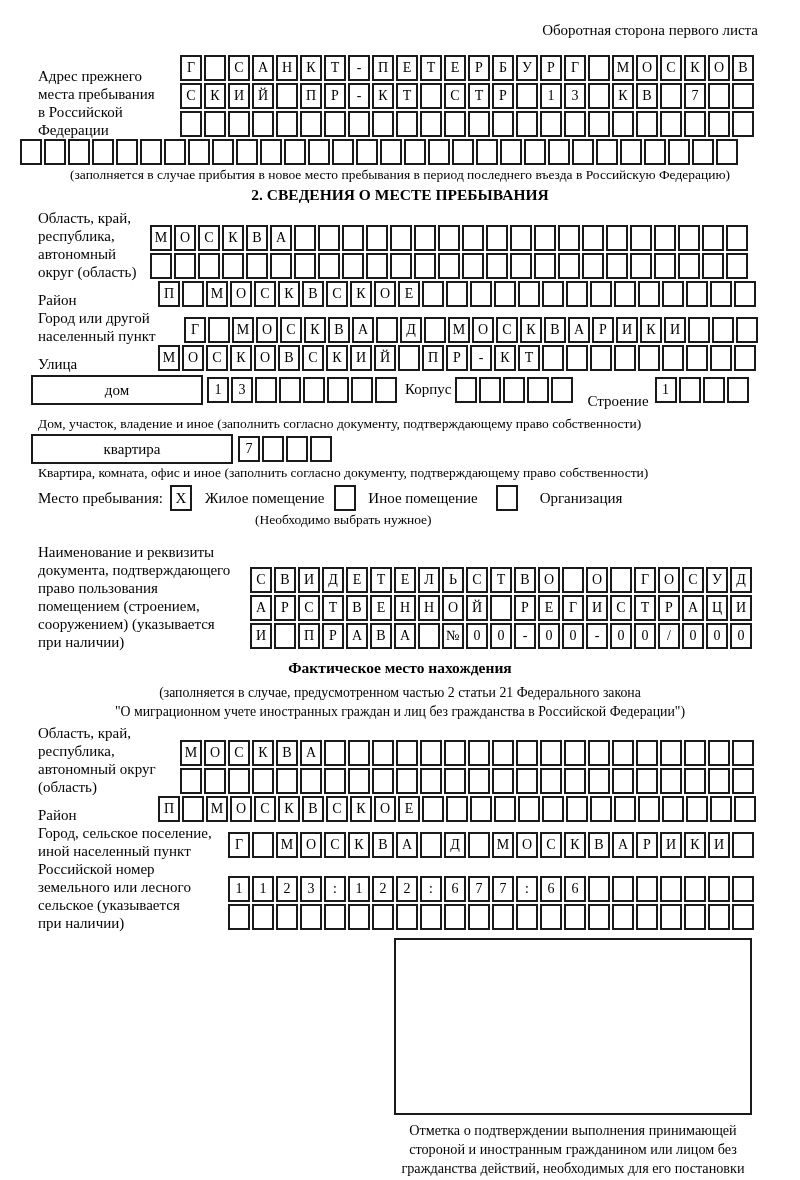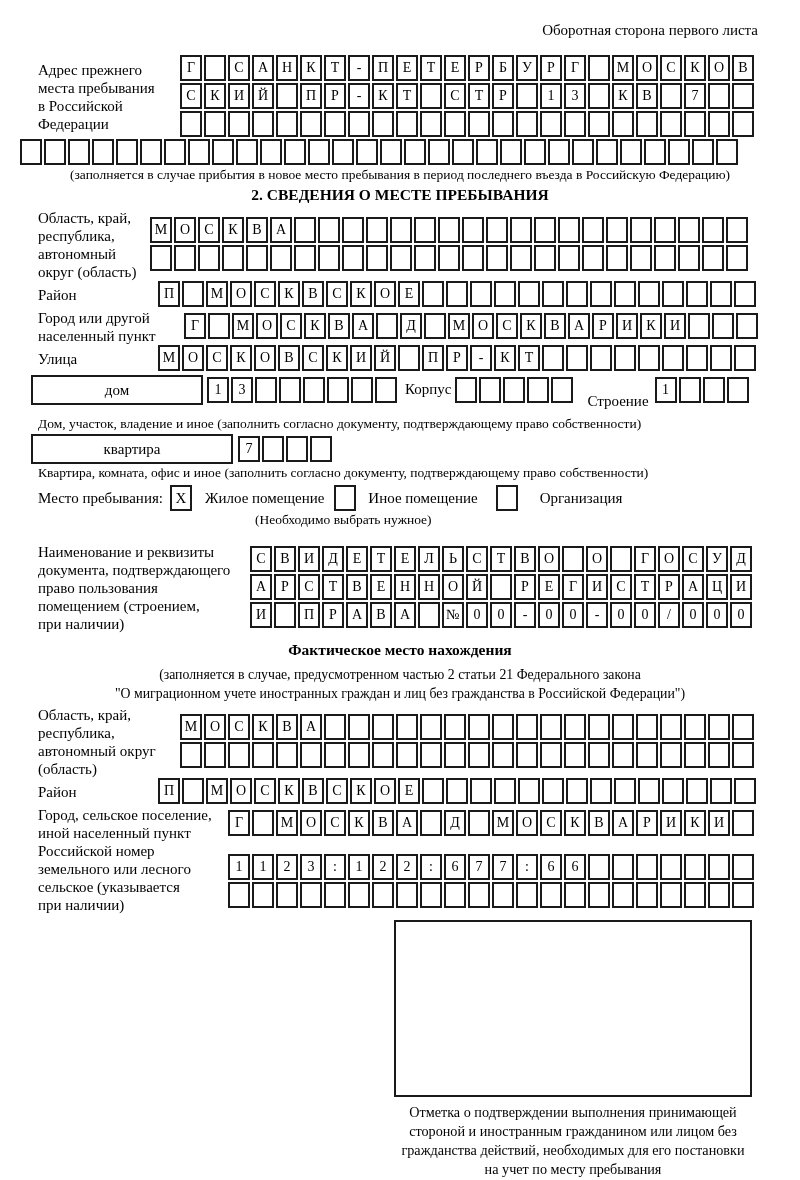--- a/index.html
+++ b/index.html
@@ -1,21 +1,21 @@
 <!DOCTYPE html>
 <html><head>
 <meta charset="utf-8">
 <style>
   html,body{margin:0;padding:0;background:#fff;}
   body{font-family:"Liberation Serif","DejaVu Serif",serif;color:#000;}
   .page{position:relative;width:800px;height:1180px;box-sizing:border-box;
         padding:22px 0 14px 20px;overflow:hidden;background:#fff;}
   .header-note{font-size:15px;text-align:right;padding-right:42px;margin-bottom:16px;}
 
-  .frow{display:flex;align-items:center;}
+  .frow{display:flex;align-items:flex-end;}
   .flabel{flex:0 0 auto;box-sizing:border-box;padding-left:18px;font-size:15px;line-height:18px;}
   .lline{display:block;white-space:nowrap;}
   .cellcol{display:block;}
   .cells{display:flex;flex-wrap:nowrap;margin-bottom:2px;}
   .cell{box-sizing:border-box;flex:0 0 22px;width:22px;height:26px;border:2px solid #1a1a1a;
         margin-right:2px;display:flex;align-items:center;justify-content:center;
         font-size:14px;line-height:1;}
   .fullrow{margin-left:0;}
 
   .w-addr{width:160px;}  .w-area2{width:130px;} .w-rayon{width:138px;}
@@ -393,20 +393,21 @@
     <span>Организация</span>
   </div>
   <div class="choose-note">(Необходимо выбрать нужное)</div>
 
   <div class="frow doc-block">
     <div class="flabel w-doc">
       <span class="lline">Наименование и реквизиты</span>
       <span class="lline">документа, подтверждающего</span>
       <span class="lline">право пользования</span>
       <span class="lline">помещением (строением,</span>
+      <span class="lline">сооружением) (указывается</span>
       <span class="lline">при наличии)</span>
     </div>
     <div class="cellcol">
       <div class="cells">
           <span class="cell">С</span>
           <span class="cell">В</span>
           <span class="cell">И</span>
           <span class="cell">Д</span>
           <span class="cell">Е</span>
           <span class="cell">Т</span>

